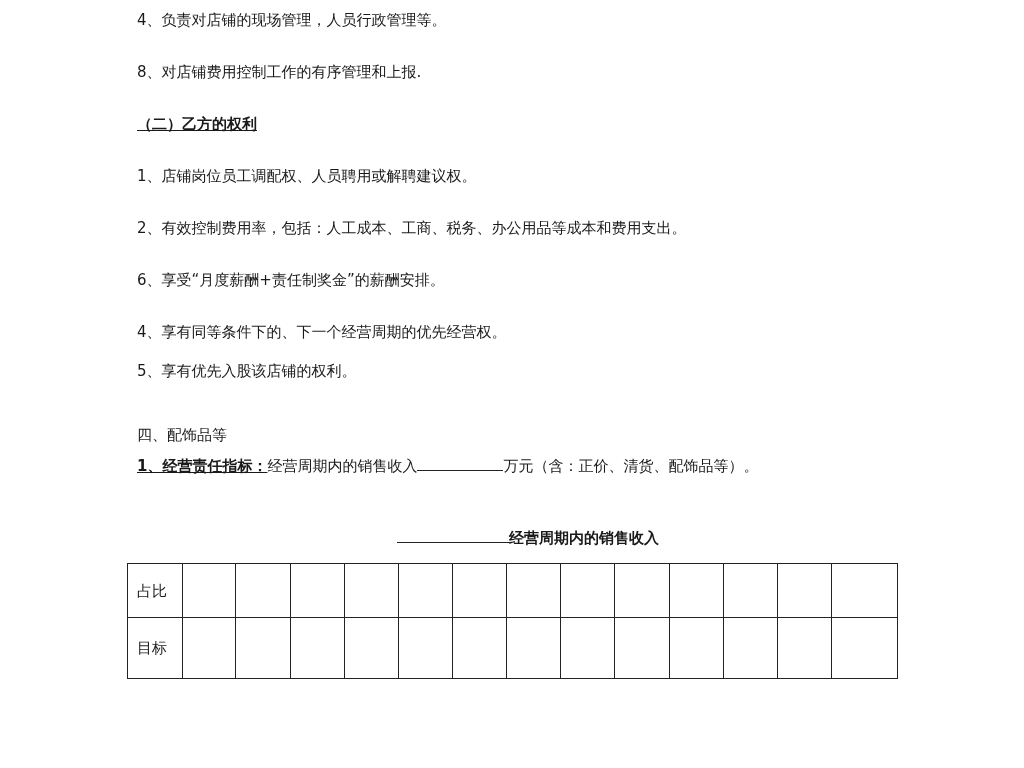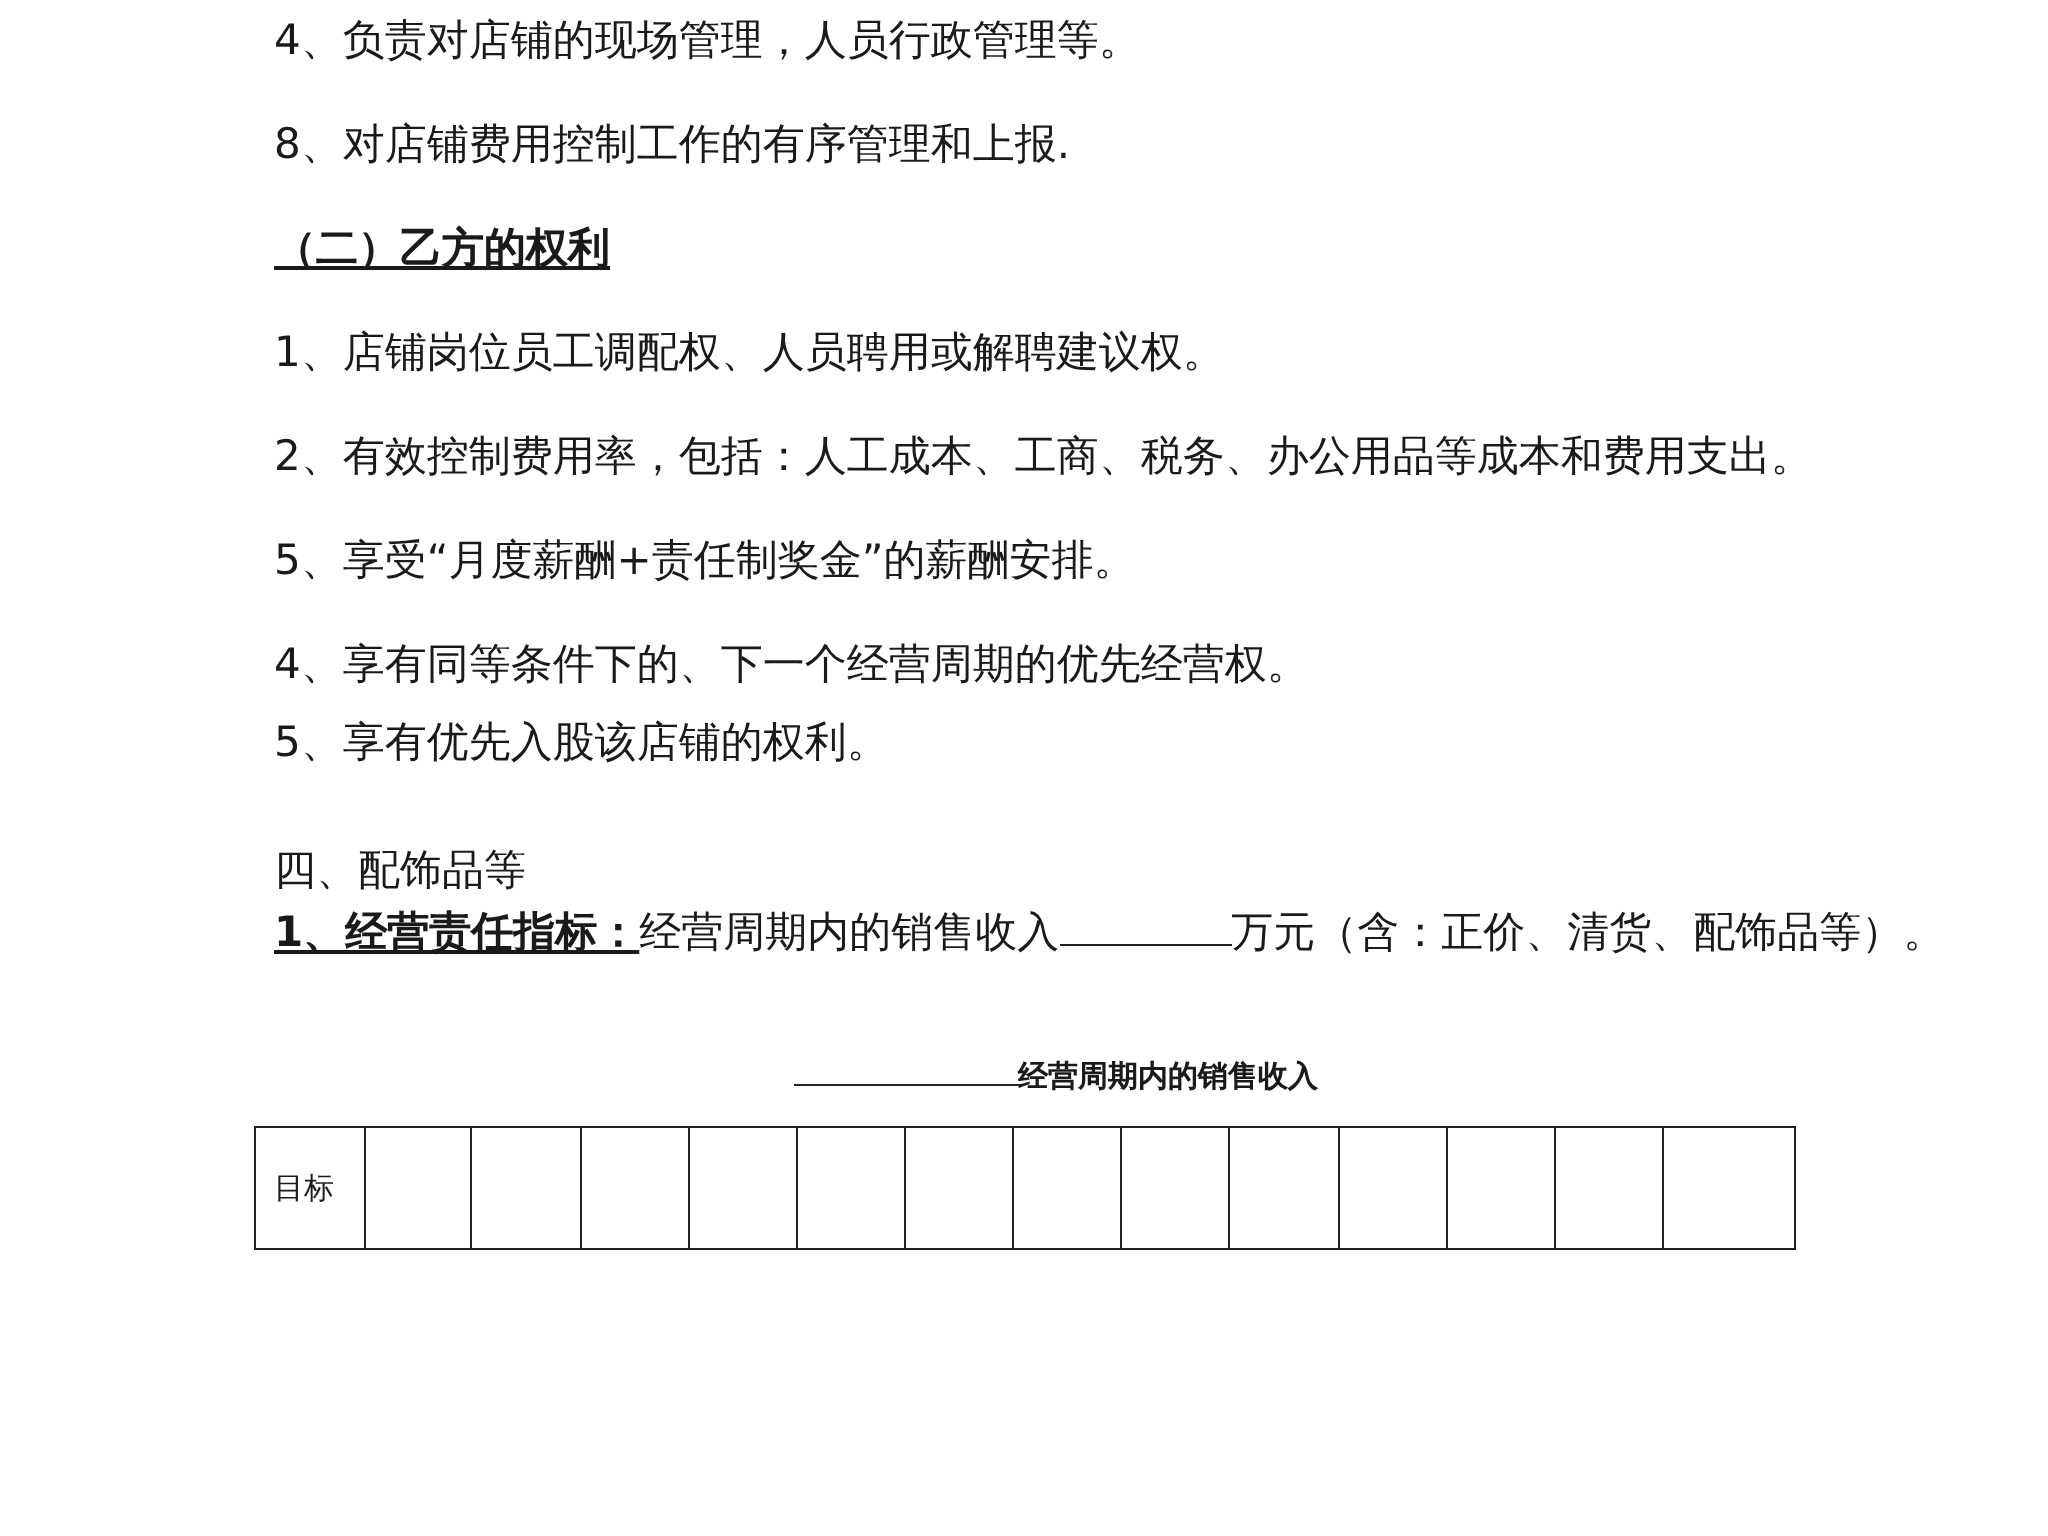--- a/index.html
+++ b/index.html
@@ -1,39 +1,39 @@
 <!DOCTYPE html>
 <html><head>
 <meta charset="utf-8">
 <style>
   html, body { margin:0; padding:0; background:#ffffff; }
   body { width:1024px; height:768px; overflow:hidden; position:relative;
          font-family:"DejaVu Sans","Liberation Sans",sans-serif; color:#1a1a1a; }
-  .line { position:absolute; left:137px; font-size:21px; line-height:20px; white-space:nowrap; }
+  .line { position:absolute; left:137px; font-size:15px; line-height:20px; white-space:nowrap; }
   .bold { font-weight:bold;text-decoration:underline; }
   .blank { display:inline-block; border-bottom:1px solid #222; vertical-align:baseline; height:14px; }
   .title-row { position:absolute; top:528px; left:397px; font-size:15px; font-weight:bold; white-space:nowrap; }
   table.grid { position:absolute; left:127px; top:563px; border-collapse:collapse; table-layout:fixed; }
   table.grid td { border:1.5px solid #222; vertical-align:top; font-size:15px; padding:0 0 0 9px;
                   line-height:20px; }
   table.grid tr.head td { height:104px; padding-top:17px; box-sizing:border-box; }
   table.grid tr.head td .wrap { line-height:52px; margin-top:-16px; }
   table.grid tr.r1 td { height:53px; vertical-align:middle; }
   table.grid tr.r2 td { height:60px; vertical-align:middle; }
 </style>
 </head>
 <body>
 
 <div>
   <div class="line" style="top:10px">4、负责对店铺的现场管理，人员行政管理等。</div>
   <div class="line" style="top:62px">8、对店铺费用控制工作的有序管理和上报.</div>
   <div class="line bold" style="top:114px">（二）乙方的权利</div>
   <div class="line" style="top:166px">1、店铺岗位员工调配权、人员聘用或解聘建议权。</div>
   <div class="line" style="top:218px">2、有效控制费用率，包括：人工成本、工商、税务、办公用品等成本和费用支出。</div>
-  <div class="line" style="top:270px">5、享受“月度薪酬+责任制奖金”的薪酬安排。</div>
+  <div class="line" style="top:270px">6、享受“月度薪酬+责任制奖金”的薪酬安排。</div>
   <div class="line" style="top:322px">4、享有同等条件下的、下一个经营周期的优先经营权。</div>
   <div class="line" style="top:361px">5、享有优先入股该店铺的权利。</div>
   <div class="line" style="top:425px">四、配饰品等</div>
 
   <div class="line" style="top:456px">
     <span class="bold">1、经营责任指标：</span><span>经营周期内的销售收入</span><span class="blank" style="width:86px"></span><span>万元（含：正价、清货、配饰品等）。</span>
   </div>
 
   <div class="title-row">
     <span class="blank" style="width:112px"></span><span>经营周期内的销售收入</span>
@@ -50,20 +50,36 @@
         <col style="width:54px">
         <col style="width:54px">
       <col style="width:54px">
         <col style="width:55px">
         <col style="width:54px">
         <col style="width:54px">
       <col style="width:54px">
         <col style="width:66px">
     </colgroup>
     <tbody>
+    <tr class="r1">
+      <td>占比</td>
+      <td></td>
+      <td></td>
+      <td></td>
+      <td></td>
+      <td></td>
+      <td></td>
+      <td></td>
+      <td></td>
+      <td></td>
+      <td></td>
+      <td></td>
+      <td></td>
+      <td></td>
+    </tr>
     <tr class="r2">
       <td>目标</td>
       <td></td>
       <td></td>
       <td></td>
       <td></td>
       <td></td>
       <td></td>
       <td></td>
       <td></td>

